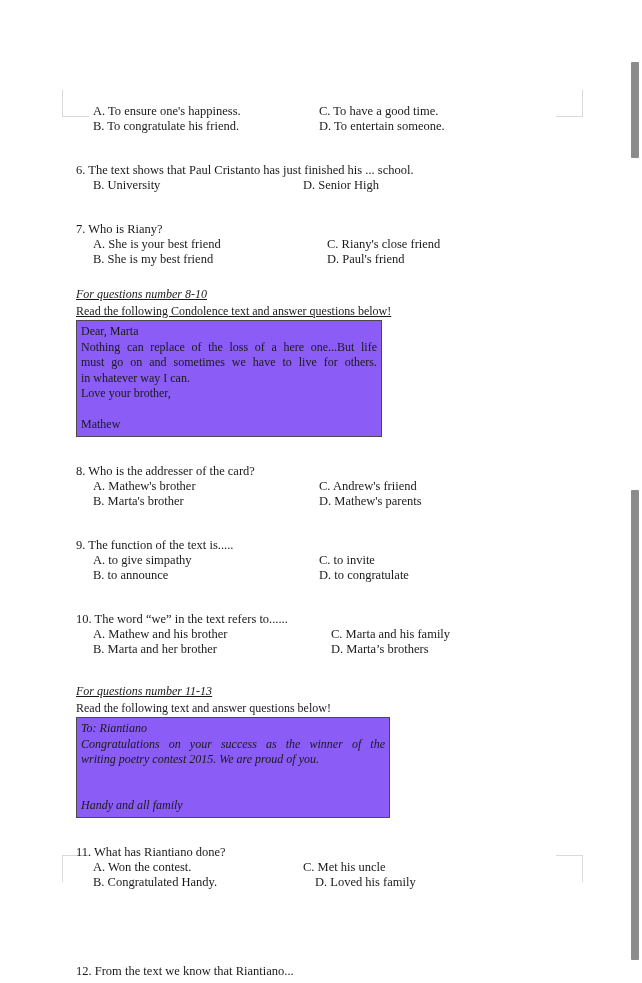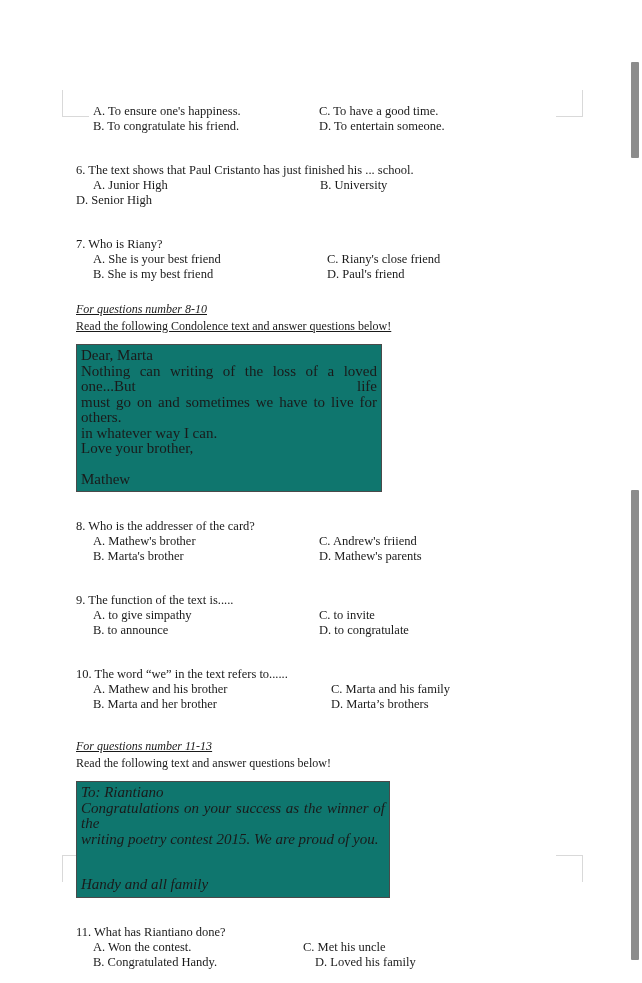--- a/index.html
+++ b/index.html
@@ -98,25 +98,25 @@
     display: block;
     margin-top: 1px;
   }
   .section-head .line2.underlined {
     text-decoration: underline;
   }
 
   
   .card-box {
     border: 1px solid #4a4a4a;
-    background: #0f766e;
+    background: #8b5cf6;
     box-sizing: border-box;
     padding: 3px 4px 4px 4px;
-    margin-top: 10px;
-    font-size: 15px;
+    margin-top: 1px;
+    font-size: 12px;
     line-height: 15.5px;
   }
   .card-box.condolence { width: 306px; }
   .card-box.congrats   { width: 314px; font-style: italic; }
 
   .card-line { white-space: pre-wrap; }
   .card-line.justify {
     text-align: justify;
     text-align-last: justify;
   }
@@ -141,21 +141,20 @@
         <div class="opt indent-b">B. To congratulate his friend.</div>
         <div class="opt colR" style="--rpad:16px;">D. To entertain someone.</div>
       </div>
     </div>
 
     <div class="spacer-md"></div>
 
     <div class="q-block">
       <div class="q-stem">6. The text shows that Paul Cristanto has just finished his ... school.</div>
       <div class="opts" style="--c1:227px;">
-        <div class="opt indent-a">A. Junior High</div>
         <div class="opt indent-b">B. University</div>
         <div class="opt colR">D. Senior High</div>
       </div>
     </div>
 
     <div class="spacer-md"></div>
 
     <div class="q-block">
       <div class="q-stem">7. Who is Riany?</div>
       <div class="opts" style="--c1:227px;">
@@ -168,21 +167,21 @@
 
     <div class="spacer-md"></div>
 
     <div class="section-head">
       <span class="line1">For questions number 8-10</span>
       <span class="line2 underlined">Read the following Condolence text and answer questions below!</span>
     </div>
 
     <div class="card-box condolence">
       <div class="card-line">Dear, Marta</div>
-      <div class="card-line justify">Nothing can writing of the loss of a loved one...But life</div>
+      <div class="card-line justify">Nothing can replace of the loss of a here one...But life</div>
       <div class="card-line justify">must go on and sometimes we have to live for others.</div>
       <div class="card-line">in whatever way I can.</div>
       <div class="card-line">Love your brother,</div>
       <div class="card-blank"></div>
       <div class="card-line">Mathew</div>
     </div>
 
     <div class="spacer-md"></div>
 
     <div class="q-block">

